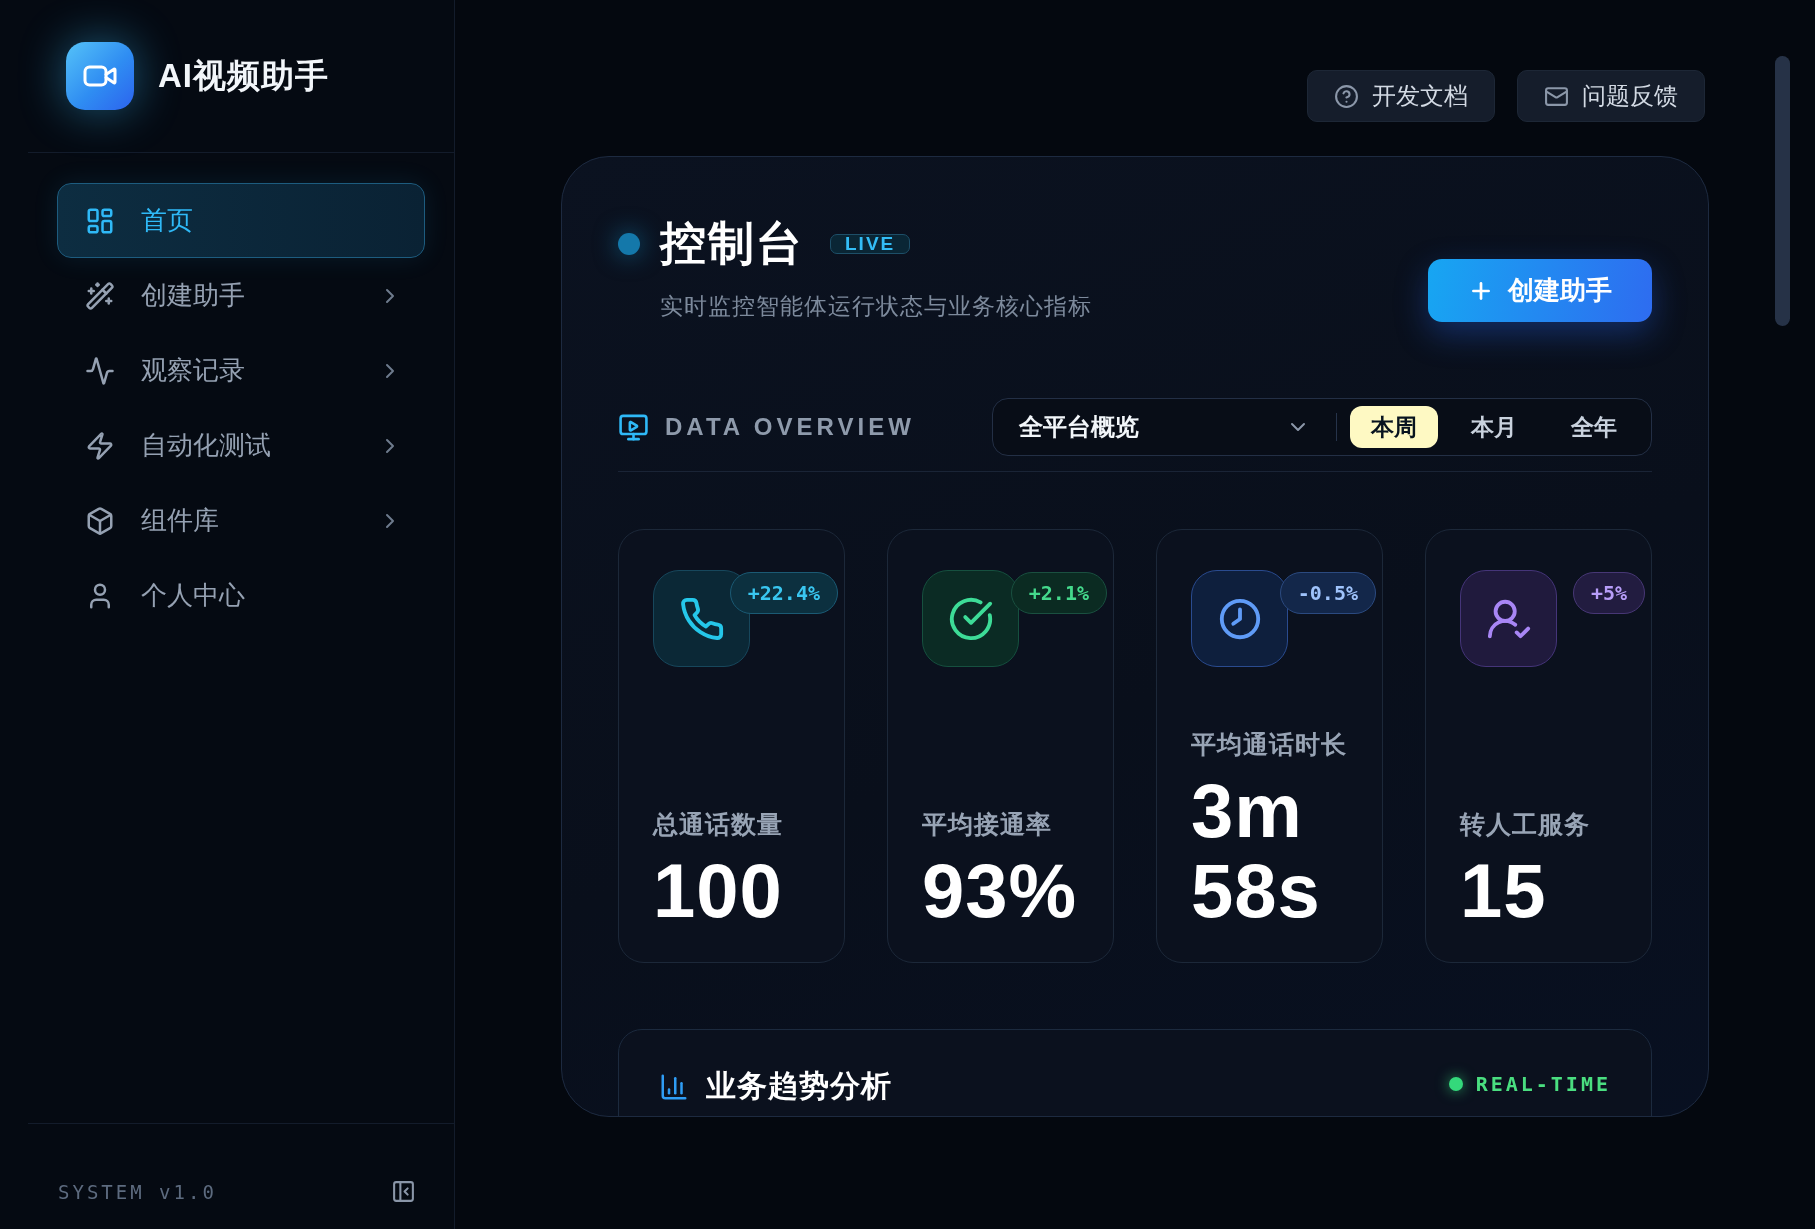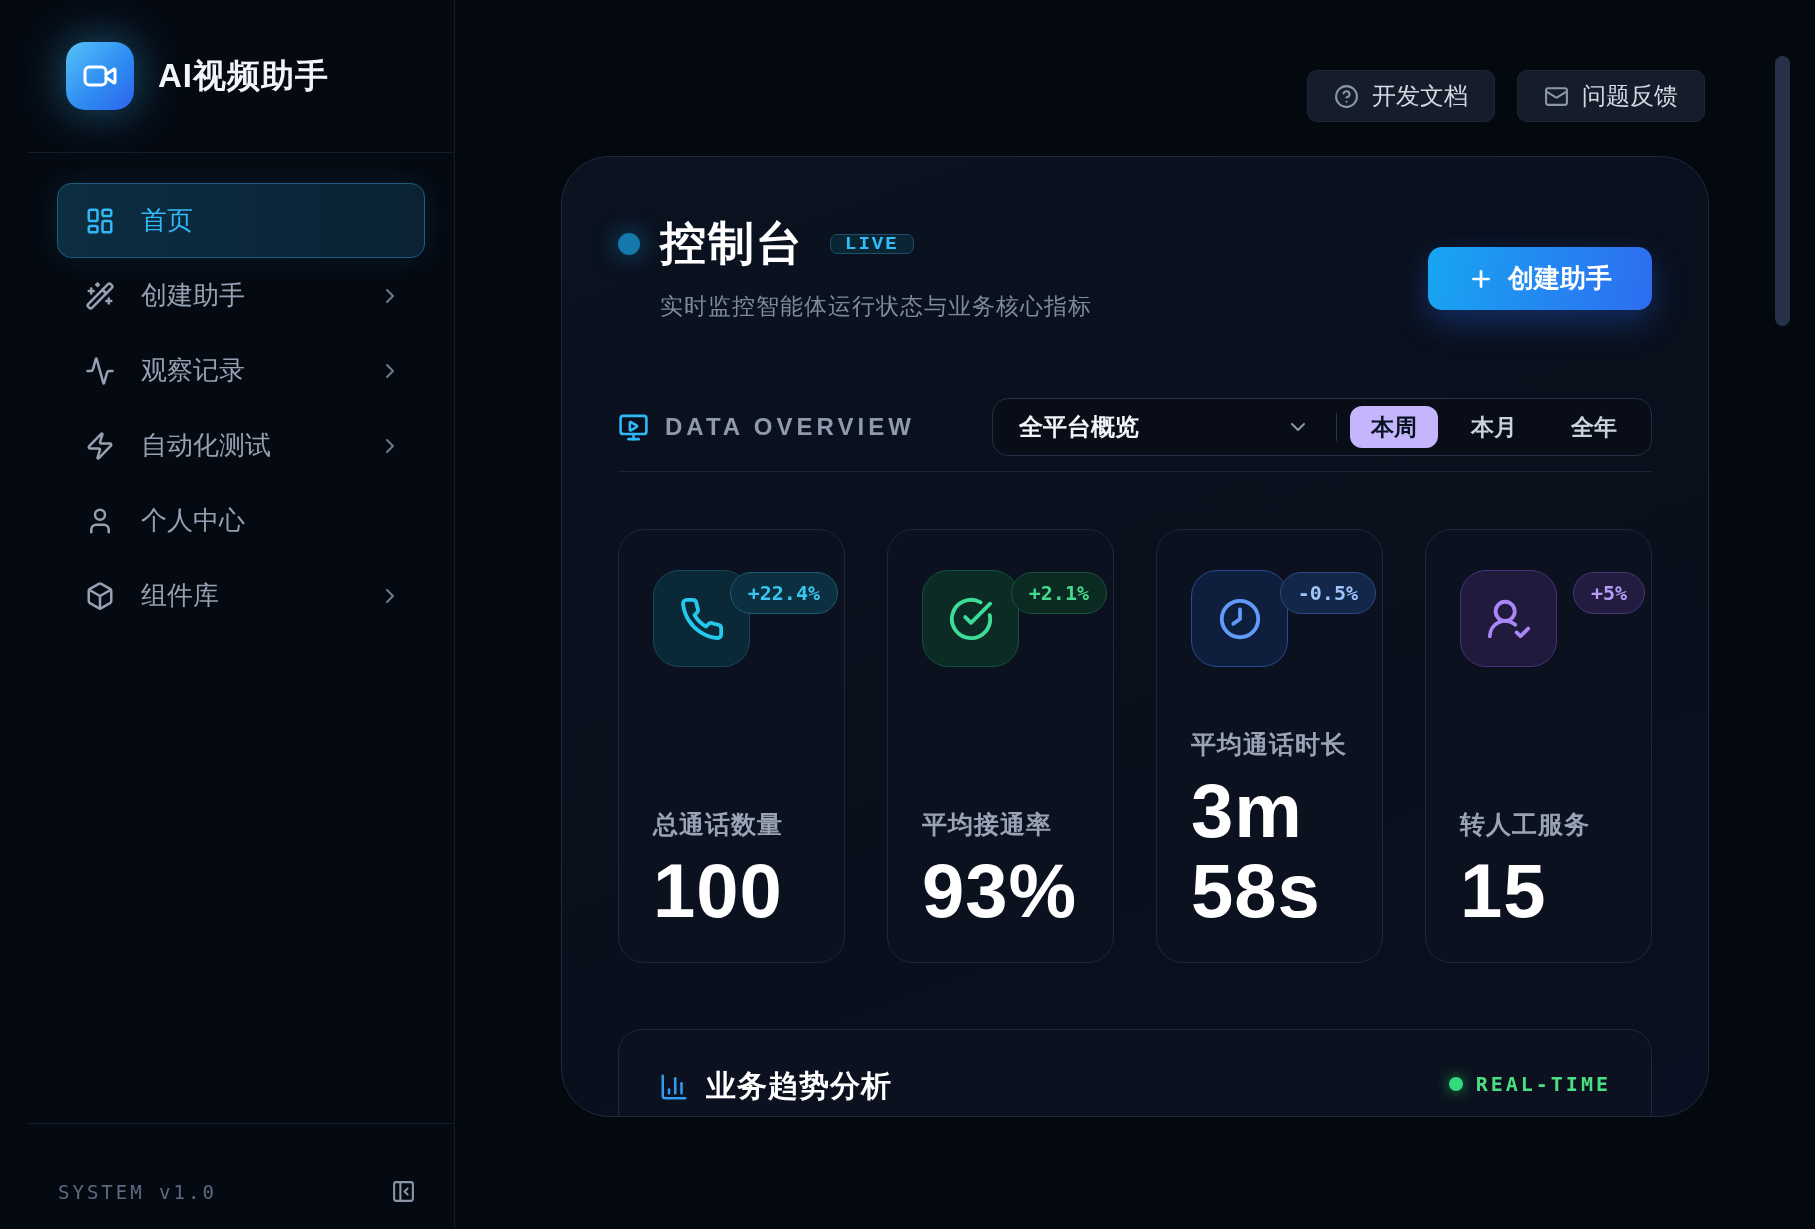--- a/index.html
+++ b/index.html
@@ -42,21 +42,21 @@
   .top-btn .ic { color:#8b97a9; display:flex; }
 
   .scroll-thumb { position:absolute; right:25px; top:56px; width:15px; height:270px;
     border-radius:8px; background:#263247; }
 
   
   .panel { position:absolute; left:106px; top:156px; width:1148px; height:961px;
     background:linear-gradient(160deg,#0b1220 0%,#090f1b 55%,#081021 100%);
     border:1px solid #1d2a40; border-radius:48px; padding:56px 56px 0; overflow:hidden; }
 
-  .panel-head { display:flex; justify-content:space-between; align-items:center;font-family:Liberation Mono, monospace; }
+  .panel-head { display:flex; justify-content:space-between; align-items:flex-end; }
   .title-row { display:flex; align-items:center; gap:20px; }
   .title-dot { width:22px; height:22px; border-radius:50%; background:#1478aa;
     box-shadow:0 0 24px rgba(20,160,220,.55); }
   .console-title { font-size:46px; font-weight:800; color:#fff; letter-spacing:2px; }
   .live-badge { margin-left:6px; height:20px; padding:0 14px; border-radius:7px;
     background:#0a2635; border:1px solid #1d4f68; color:#33bdf6; font-size:19px; font-weight:700;
     letter-spacing:2px; display:flex; align-items:center; }
   .subtitle { margin:16px 0 0 42px; font-size:23px; color:#7d8a9c; letter-spacing:1px; }
 
   .create-btn { height:63px; margin-top:22px; padding:0 40px; border-radius:14px; border:none;
@@ -70,21 +70,21 @@
   .control-pill { height:58px; display:flex; align-items:center; background:#080d17;
     border:1px solid #232f45; border-radius:16px; }
   .dropdown { width:343px; display:flex; align-items:center; justify-content:space-between;
     padding:0 26px; cursor:pointer; }
   .dropdown .val { font-size:24px; font-weight:700; color:#f2f6fa; }
   .dropdown .ic { color:#8b97a9; display:flex; }
   .vdiv { width:1px; height:28px; background:#26334a; }
   .tabs { display:flex; gap:12px; padding:0 13px; }
   .tab { height:42px; padding:0 21px; border-radius:12px; display:flex; align-items:center;
     font-size:23px; font-weight:700; color:#c9d2de; cursor:pointer; }
-  .tab.active { background:#c4b5fd; color:#07131f;font-family:Liberation Serif, serif; }
+  .tab.active { background:#fef9c3; color:#07131f;font-family:Liberation Serif, serif; }
 
   .hr { height:1px; background:#1a2436; margin-top:15px; }
 
   
   .stats { margin-top:57px; display:flex; gap:42px; }
   .card { flex:1; height:434px; border-radius:26px; background:#0b111e; border:1px solid #1c2839;
     position:relative; display:flex; flex-direction:column; justify-content:flex-end;
     padding:0 34px 30px; overflow:hidden; }
   .icon-box { position:absolute; top:40px; left:34px; width:97px; height:97px; border-radius:26px;
     display:flex; align-items:center; justify-content:center; }
@@ -195,41 +195,41 @@
         <span class="chev">
           <svg width="24" height="24" viewBox="0 0 24 24" fill="none" stroke="currentColor" stroke-width="2" stroke-linecap="round" stroke-linejoin="round">
               <path d="m9 18 6-6-6-6"></path>
             </svg>
         </span>
       </div>
 
       <div class="nav-item">
         <span class="ic">
           <svg width="30" height="30" viewBox="0 0 24 24" fill="none" stroke="currentColor" stroke-width="2" stroke-linecap="round" stroke-linejoin="round">
-            <path d="M19 21v-2a4 4 0 0 0-4-4H9a4 4 0 0 0-4 4v2"></path>
-              <circle cx="12" cy="7" r="4"></circle>
-          </svg>
-        </span>
-        <span class="lbl">个人中心</span>
-      </div>
-
-      <div class="nav-item">
-        <span class="ic">
-          <svg width="30" height="30" viewBox="0 0 24 24" fill="none" stroke="currentColor" stroke-width="2" stroke-linecap="round" stroke-linejoin="round">
             <path d="M21 8a2 2 0 0 0-1-1.73l-7-4a2 2 0 0 0-2 0l-7 4A2 2 0 0 0 3 8v8a2 2 0 0 0 1 1.73l7 4a2 2 0 0 0 2 0l7-4A2 2 0 0 0 21 16Z"></path>
             <path d="m3.3 7 8.7 5 8.7-5"></path>
               <path d="M12 22V12"></path>
           </svg>
         </span>
         <span class="lbl">组件库</span>
         <span class="chev">
           <svg width="24" height="24" viewBox="0 0 24 24" fill="none" stroke="currentColor" stroke-width="2" stroke-linecap="round" stroke-linejoin="round">
               <path d="m9 18 6-6-6-6"></path>
             </svg>
         </span>
+      </div>
+
+      <div class="nav-item">
+        <span class="ic">
+          <svg width="30" height="30" viewBox="0 0 24 24" fill="none" stroke="currentColor" stroke-width="2" stroke-linecap="round" stroke-linejoin="round">
+            <path d="M19 21v-2a4 4 0 0 0-4-4H9a4 4 0 0 0-4 4v2"></path>
+              <circle cx="12" cy="7" r="4"></circle>
+          </svg>
+        </span>
+        <span class="lbl">个人中心</span>
       </div>
     </nav>
 
     <div class="sb-footer">
       <span class="sysver">SYSTEM v1.0</span>
       <span class="collapse-btn">
         <svg width="25" height="25" viewBox="0 0 24 24" fill="none" stroke="currentColor" stroke-width="2" stroke-linecap="round" stroke-linejoin="round">
           <rect x="3" y="3" width="18" height="18" rx="2"></rect>
             <path d="M9 3v18"></path>
             <path d="m16 15-3-3 3-3"></path>

